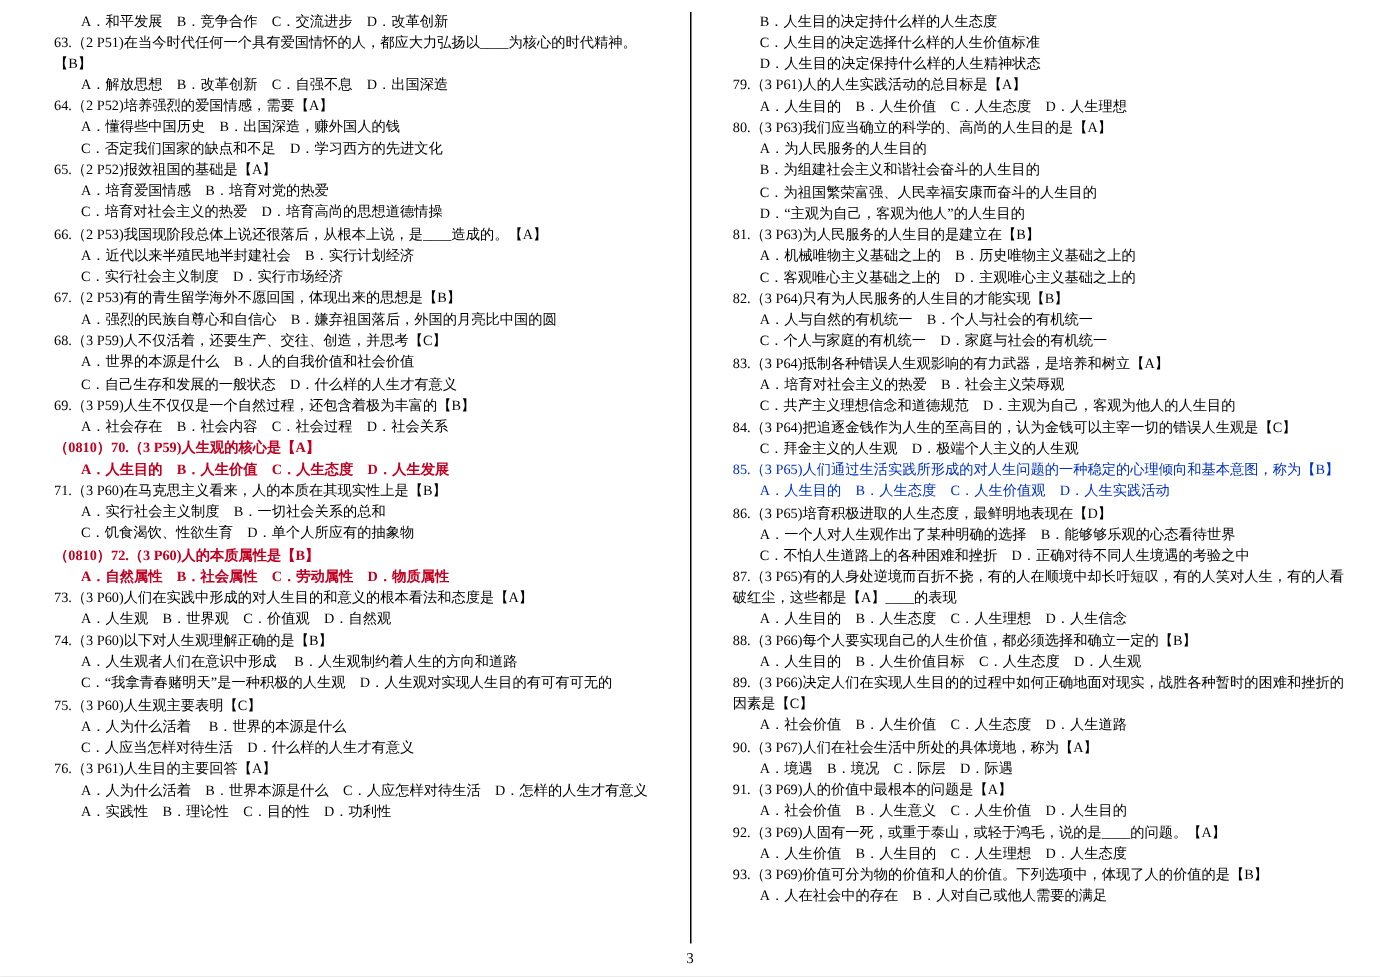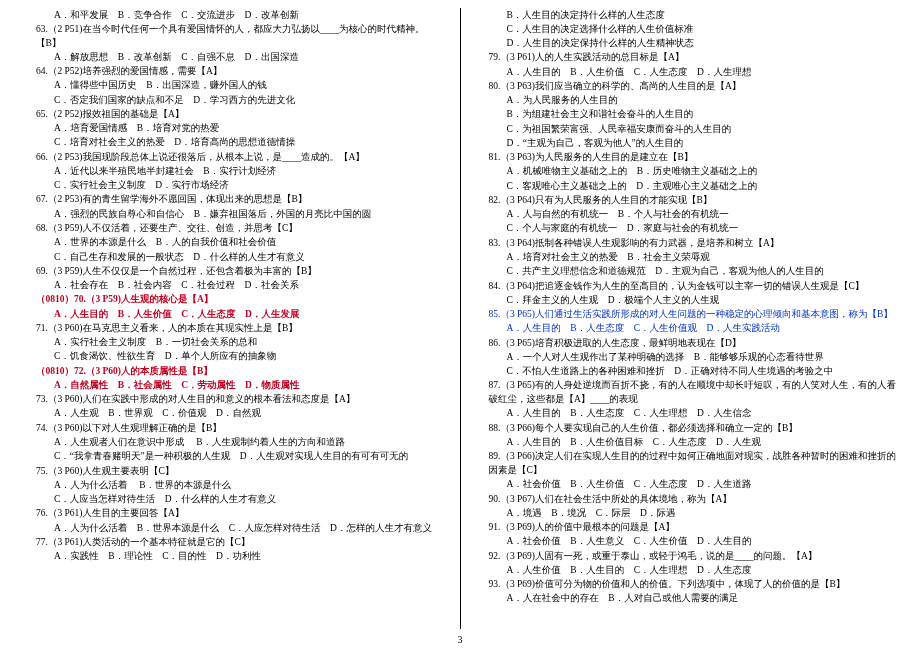--- a/index.html
+++ b/index.html
@@ -85,21 +85,20 @@
         <div class="qrow indent2">73.（3 P60)人们在实践中形成的对人生目的和意义的根本看法和态度是【A】</div>
         <div class="qrow indent1">A．人生观    B．世界观    C．价值观    D．自然观</div>
         <div class="qrow indent2">74.（3 P60)以下对人生观理解正确的是【B】</div>
         <div class="qrow indent1">A．人生观者人们在意识中形成     B．人生观制约着人生的方向和道路</div>
         <div class="qrow indent1">C．“我拿青春赌明天”是一种积极的人生观    D．人生观对实现人生目的有可有可无的</div>
         <div class="qrow indent2">75.（3 P60)人生观主要表明【C】</div>
         <div class="qrow indent1">A．人为什么活着     B．世界的本源是什么</div>
         <div class="qrow indent1">C．人应当怎样对待生活    D．什么样的人生才有意义</div>
         <div class="qrow indent2">76.（3 P61)人生目的主要回答【A】</div>
         <div class="qrow indent1">A．人为什么活着    B．世界本源是什么    C．人应怎样对待生活    D．怎样的人生才有意义</div>
-        <div class="qrow indent2">77.（3 P61)人类活动的一个基本特征就是它的【C】</div>
         <div class="qrow indent1">A．实践性    B．理论性    C．目的性    D．功利性</div>
       </div>
 
     <div class="divider"></div>
 
     <div class="col" id="col-right">
         <div class="qrow indent1">B．人生目的决定持什么样的人生态度</div>
         <div class="qrow indent1">C．人生目的决定选择什么样的人生价值标准</div>
         <div class="qrow indent1">D．人生目的决定保持什么样的人生精神状态</div>
         <div class="qrow indent2">79.（3 P61)人的人生实践活动的总目标是【A】</div>

